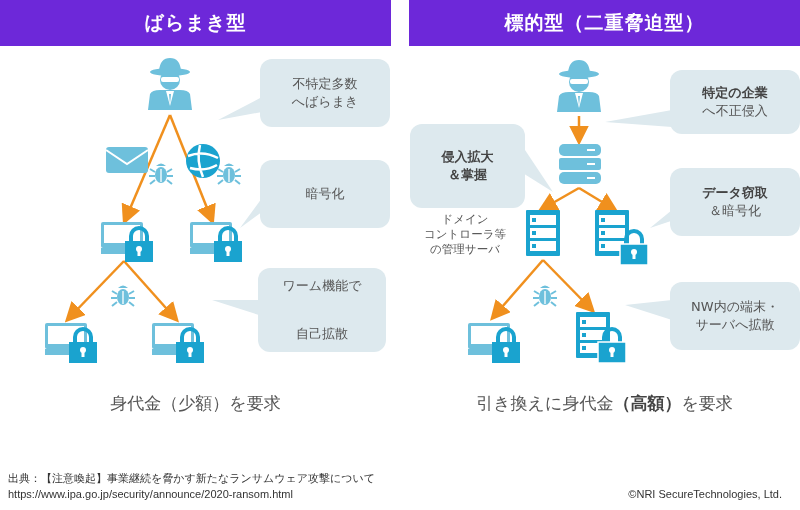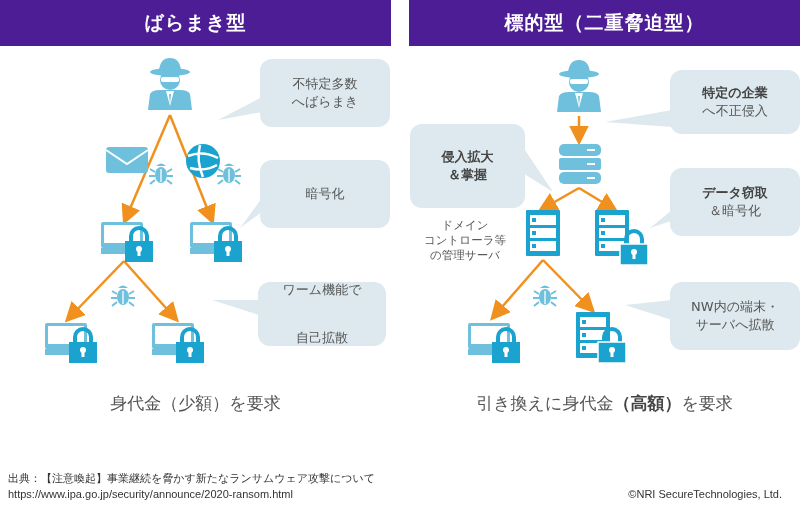--- a/index.html
+++ b/index.html
@@ -1,20 +1,20 @@
 <!DOCTYPE html>
 <html><head>
 <meta charset="utf-8">
 <style>
   html,body{margin:0;padding:0;}
   body{width:800px;height:510px;background:#ffffff;position:relative;overflow:hidden;font-family:"DejaVu Sans",sans-serif;color:#555;}
-  .header{position:absolute;top:0;height:46px;background:#4c1d95;color:#fff;font-weight:bold;font-size:19px;display:flex;align-items:center;justify-content:center;letter-spacing:1px;}
+  .header{position:absolute;top:0;height:46px;background:#6d28d9;color:#fff;font-weight:bold;font-size:19px;display:flex;align-items:center;justify-content:center;letter-spacing:1px;}
   .bubble{position:absolute;background:#dde9ee;border-radius:12px;display:flex;flex-direction:column;align-items:center;justify-content:center;font-size:13px;color:#555;line-height:1.35;text-align:center;}
   .bubble.bold .l1{font-weight:bold;color:#444;}
-  .note{position:absolute;font-size:11.5px;color:#555;line-height:1.3;text-align:center;margin-top:6px;}
+  .note{position:absolute;font-size:11.5px;color:#555;line-height:1.3;text-align:center;}
   .caption{position:absolute;font-size:17px;color:#555;text-align:center;line-height:1.4;}
   .caption b{color:#444;}
   .footer{position:absolute;font-size:11px;color:#333;line-height:1.45;font-family:"Liberation Sans",sans-serif;}
   svg{position:absolute;left:0;top:0;overflow:visible;}
 </style>
 </head>
 <body>
 
 <div class="header" style="left:0;width:391px;">
   <span>ばらまき型</span>
@@ -126,21 +126,21 @@
   <path d="M672,300 L625,305 L672,320 Z" fill="#dde9ee"></path>
 </svg>
 
 <div class="bubble" style="left:260px;top:59px;width:130px;height:68px;">
   <span class="l1">不特定多数</span>
   <span>へばらまき</span>
 </div>
 <div class="bubble" style="left:260px;top:160px;width:130px;height:68px;">
   <span class="l1">暗号化</span>
 </div>
-<div class="bubble" style="left:258px;top:282px;width:128px;height:64px;gap:30px;">
+<div class="bubble" style="left:258px;top:268px;width:128px;height:84px;gap:30px;">
   <span class="l1">ワーム機能で</span>
   <span>自己拡散</span>
 </div>
 
 <div class="bubble bold" style="left:670px;top:70px;width:130px;height:64px;">
   <span class="l1">特定の企業</span>
   <span>へ不正侵入</span>
 </div>
 <div class="bubble bold" style="left:410px;top:124px;width:115px;height:84px;">
   <span class="l1">侵入拡大</span>

